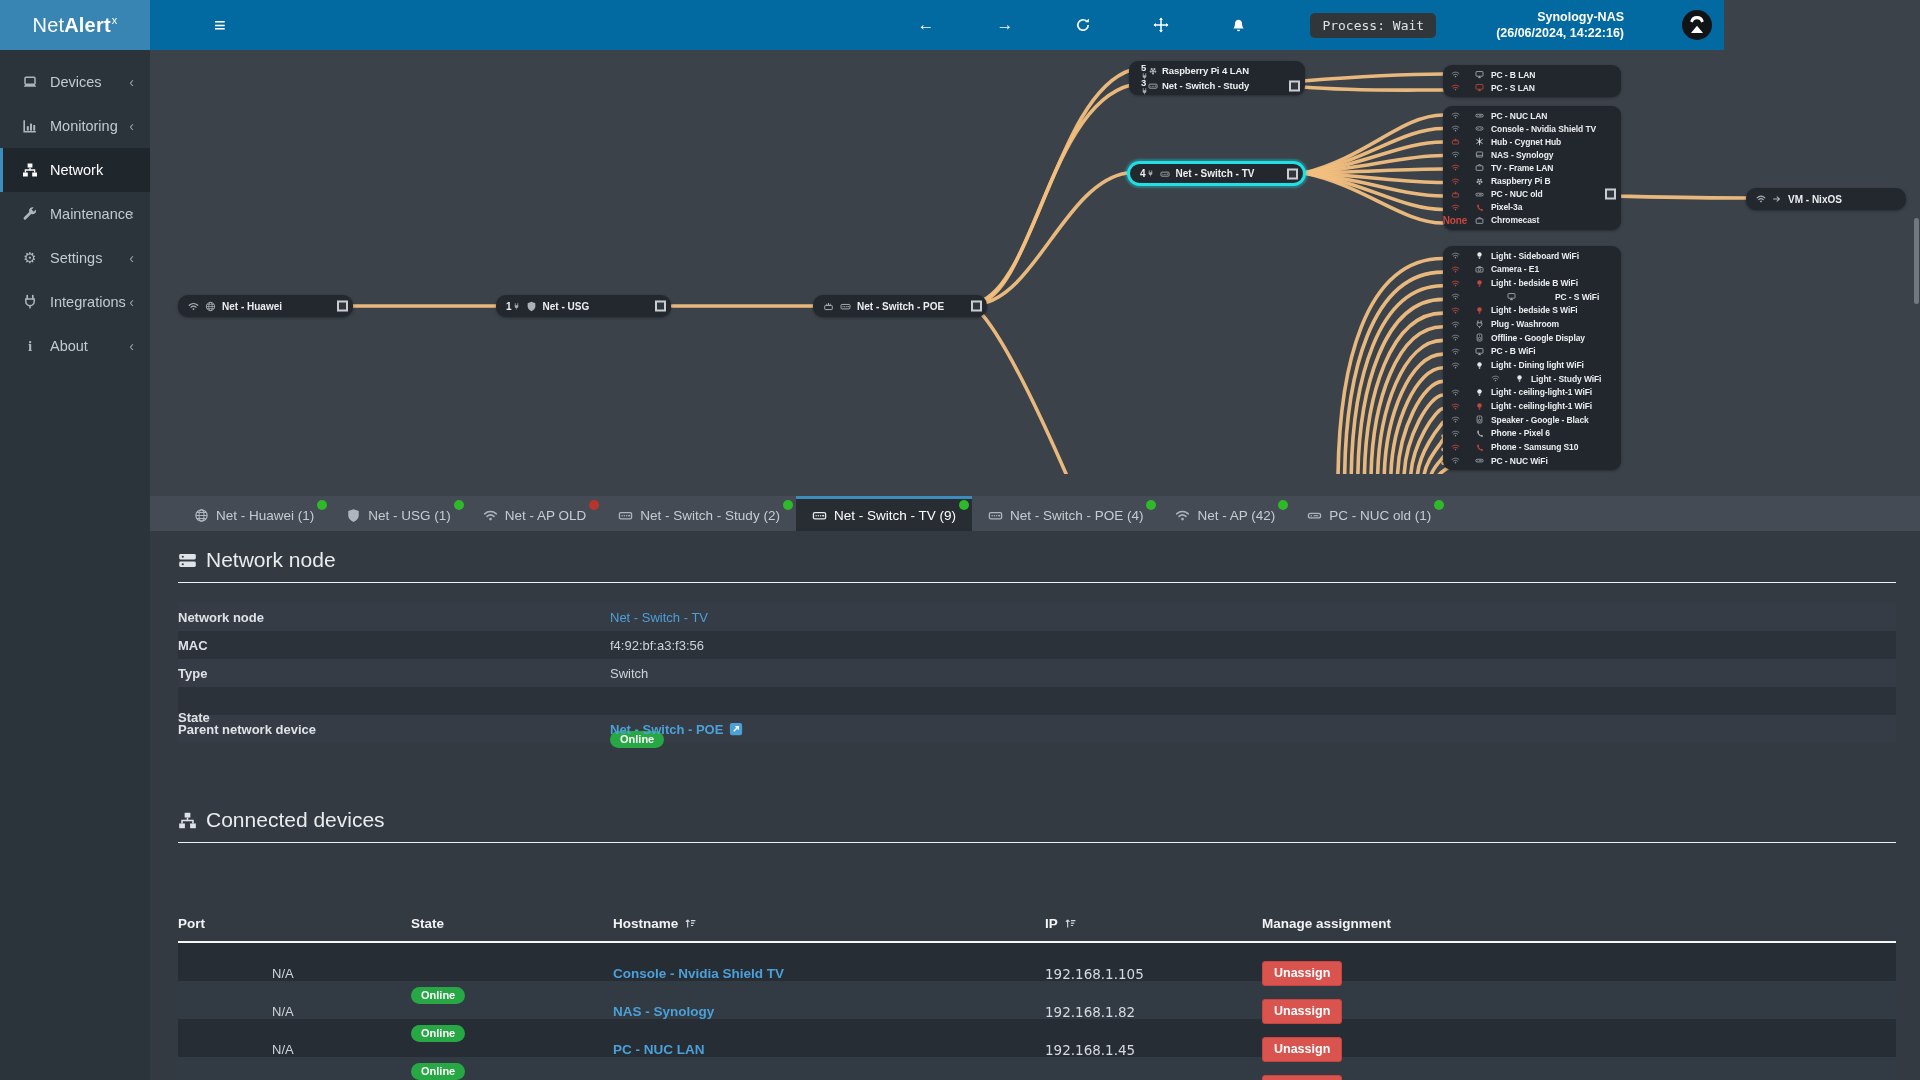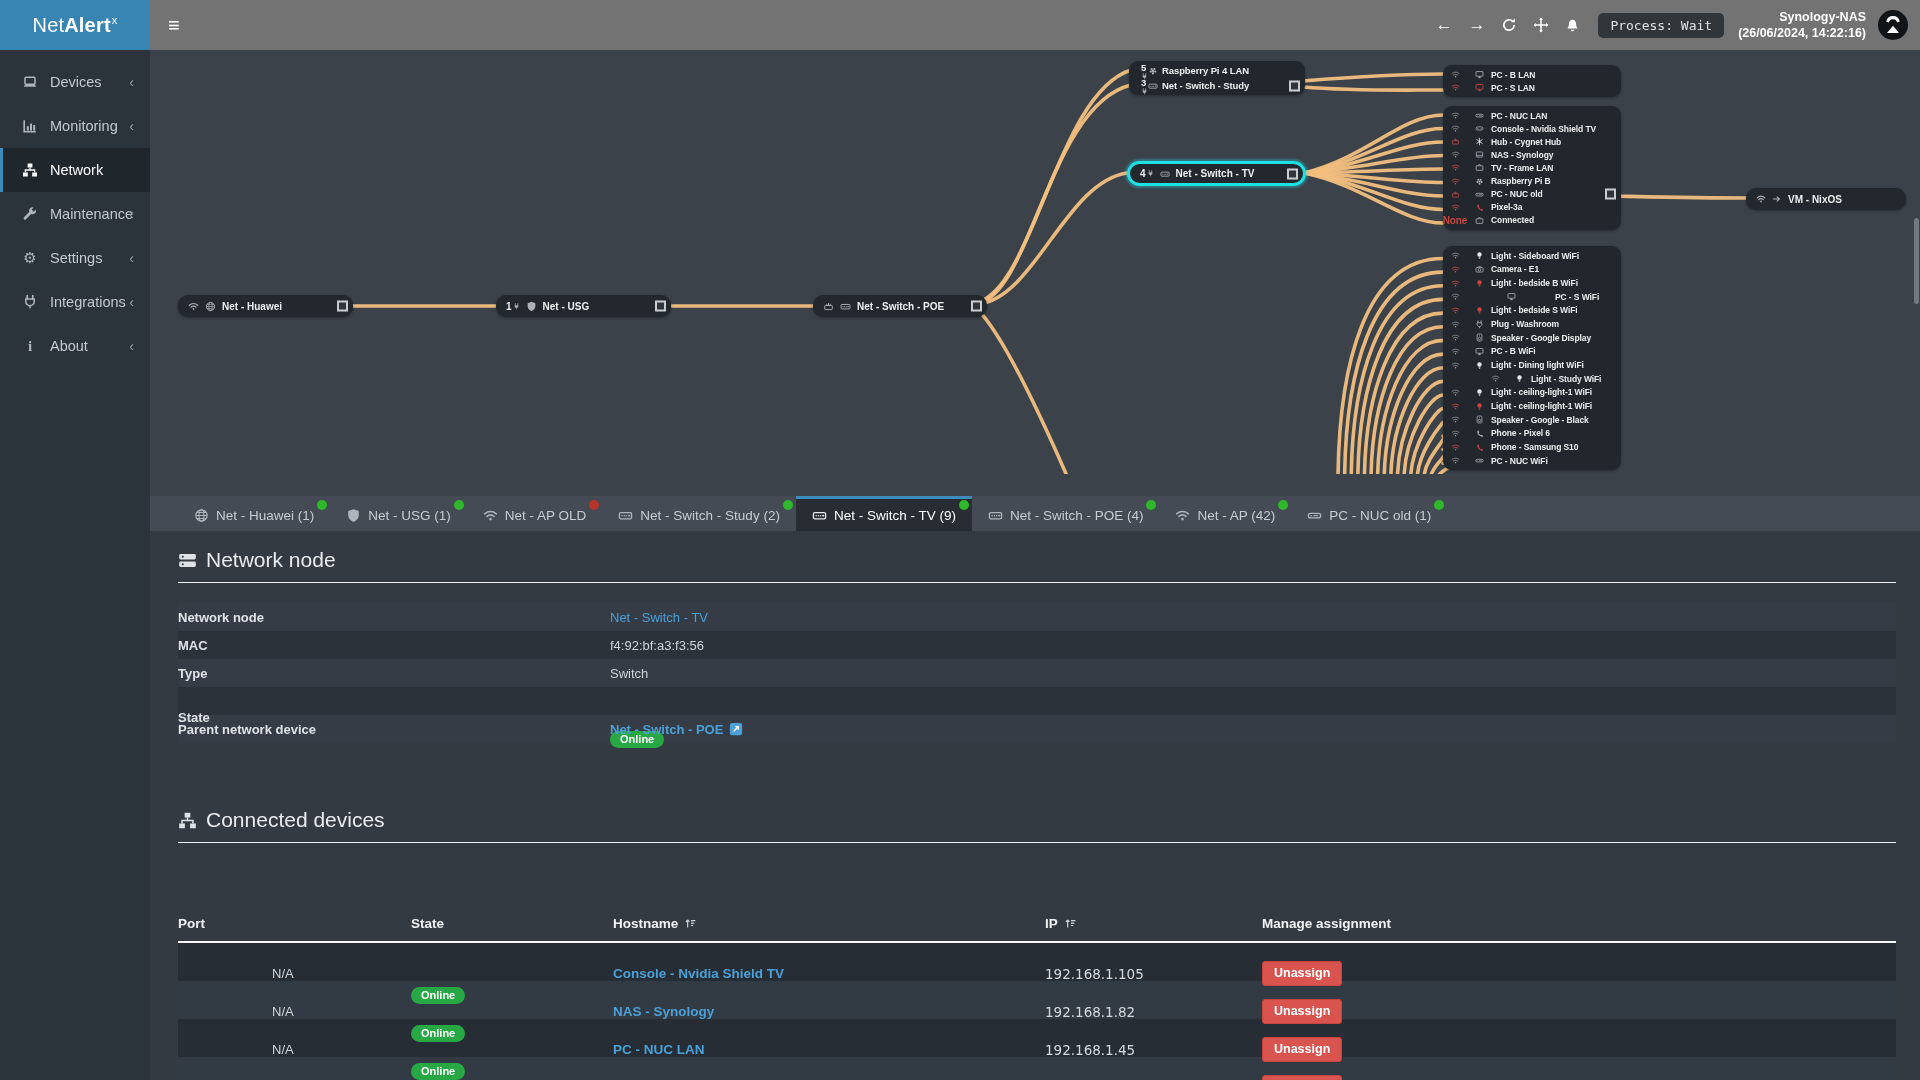--- a/index.html
+++ b/index.html
@@ -1,19 +1,19 @@
 <!DOCTYPE html>
 <html><head>
 <meta charset="utf-8">
 <style>
   html,body{margin:0;padding:0;width:1920px;height:1080px;overflow:hidden;background:#3b424a;
     font-family:"Liberation Sans","DejaVu Sans",sans-serif;-webkit-font-smoothing:antialiased;}
   #app{position:relative;width:1920px;height:1080px;}
   
-  #hdr{position:absolute;left:0;top:0;width:1920px;height:50px;background:#737373;z-index:30;display:flex;align-items:center;}
+  #hdr{position:absolute;left:0;top:0;width:1724px;height:50px;background:#0369a1;z-index:30;display:flex;align-items:center;gap:46px;}
   #logo{width:150px;height:50px;background:#3884b3;color:#fff;display:flex;align-items:center;justify-content:center;font-size:20px;letter-spacing:.2px;}
   #logo b{font-weight:bold;}
   #logo sup{font-size:11px;margin-left:1px;}
   #burger{color:#fff;font-size:20px;padding:0 18px;cursor:pointer;height:50px;display:flex;align-items:center;}
   #hdr .sp{flex:1;}
   .hico{color:#fff;font-size:17px;margin:0 8px;display:flex;align-items:center;cursor:pointer;}
   #procbadge{background:#31363b;color:#dfe3e6;font-family:"DejaVu Sans Mono","Liberation Mono",monospace;
     font-size:13px;padding:5px 12px;border-radius:5px;margin:0 14px 0 10px;}
   #srv{color:#fff;text-align:right;font-size:12.5px;font-weight:bold;line-height:1.3;margin-right:12px;}
   #avatar{width:30px;height:30px;margin-right:12px;cursor:pointer;}
@@ -604,21 +604,21 @@
             <span class="none">None</span>
           </span>
           <span class="dv">
             <span class="icw" style="display:flex;color:#aab1b7">
               <svg width="9" height="9" viewBox="0 0 16 16">
                 <rect x="2" y="5" width="12" height="8" rx="1" fill="none" stroke="currentColor" stroke-width="1.5"></rect>
                 <path d="M5.2 4.8L8 1.8l2.8 3" stroke="currentColor" stroke-width="1.4" fill="none"></path>
               </svg>
             </span>
           </span>
-          <span>Connected</span>
+          <span>Chromecast</span>
         </div>
       </div>
       <div class="gbox" style="left: 1443px; top: 196px; width: 178px; height: 224px; padding: 3px 0px;">
         <div class="grow" style="height: 13.67px;">
           <span class="st">
             <span class="icw" style="display:flex;color:#858c93">
               <svg width="9" height="9" viewBox="0 0 16 16">
                 <path d="M1.8 6.2C5.4 3 10.6 3 14.2 6.2" fill="none" stroke="currentColor" stroke-width="1.7" stroke-linecap="round"></path>
                 <path d="M4.3 9C6.5 7.1 9.5 7.1 11.7 9" fill="none" stroke="currentColor" stroke-width="1.7" stroke-linecap="round"></path>
                 <circle cx="8" cy="11.8" r="1.4" fill="currentColor"></circle>
@@ -749,21 +749,21 @@
           </span>
           <span class="dv">
             <span class="icw" style="display:flex;color:#aab1b7">
               <svg width="9" height="9" viewBox="0 0 16 16">
                 <rect x="3.8" y="1.8" width="8.4" height="12.4" rx="2" fill="none" stroke="currentColor" stroke-width="1.4"></rect>
                 <circle cx="8" cy="9.8" r="2.1" fill="none" stroke="currentColor" stroke-width="1.3"></circle>
                 <circle cx="8" cy="4.8" r=".9" fill="currentColor"></circle>
               </svg>
             </span>
           </span>
-          <span>Speaker - Google Display</span>
+          <span>Offline - Google Display</span>
         </div>
         <div class="grow" style="height: 13.67px;">
           <span class="st">
             <span class="icw" style="display:flex;color:#858c93">
               <svg width="9" height="9" viewBox="0 0 16 16">
                 <path d="M1.8 6.2C5.4 3 10.6 3 14.2 6.2" fill="none" stroke="currentColor" stroke-width="1.7" stroke-linecap="round"></path>
                 <path d="M4.3 9C6.5 7.1 9.5 7.1 11.7 9" fill="none" stroke="currentColor" stroke-width="1.7" stroke-linecap="round"></path>
                 <circle cx="8" cy="11.8" r="1.4" fill="currentColor"></circle>
               </svg>
             </span>

